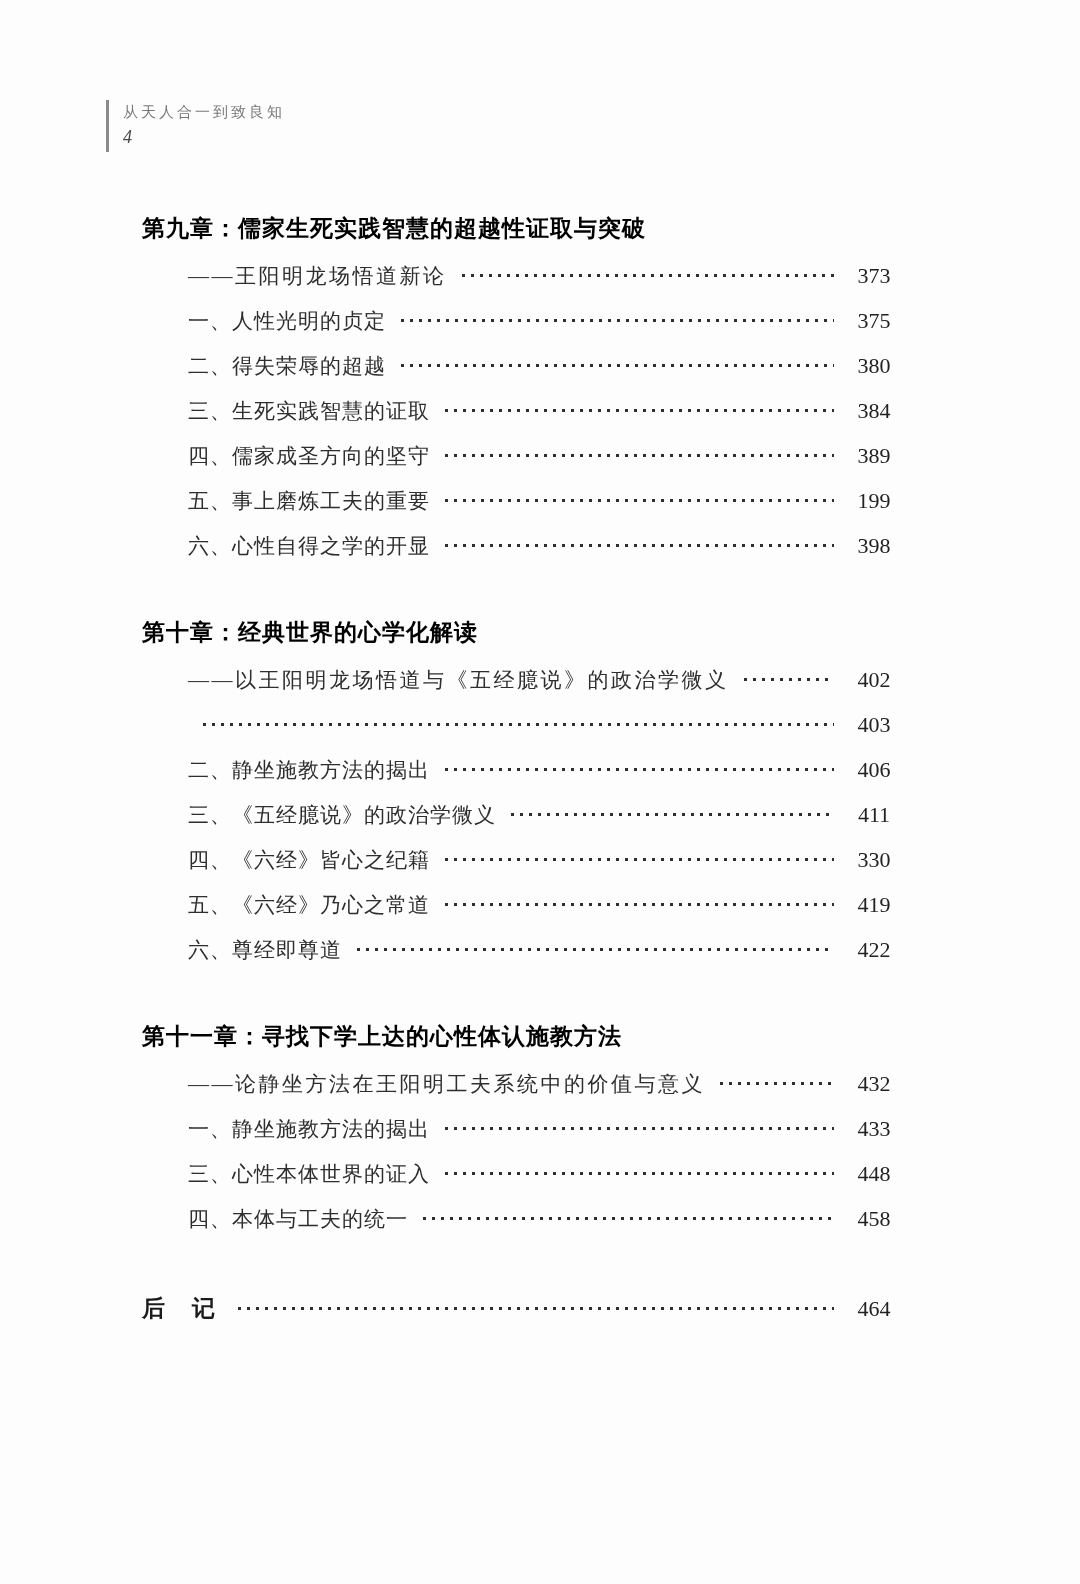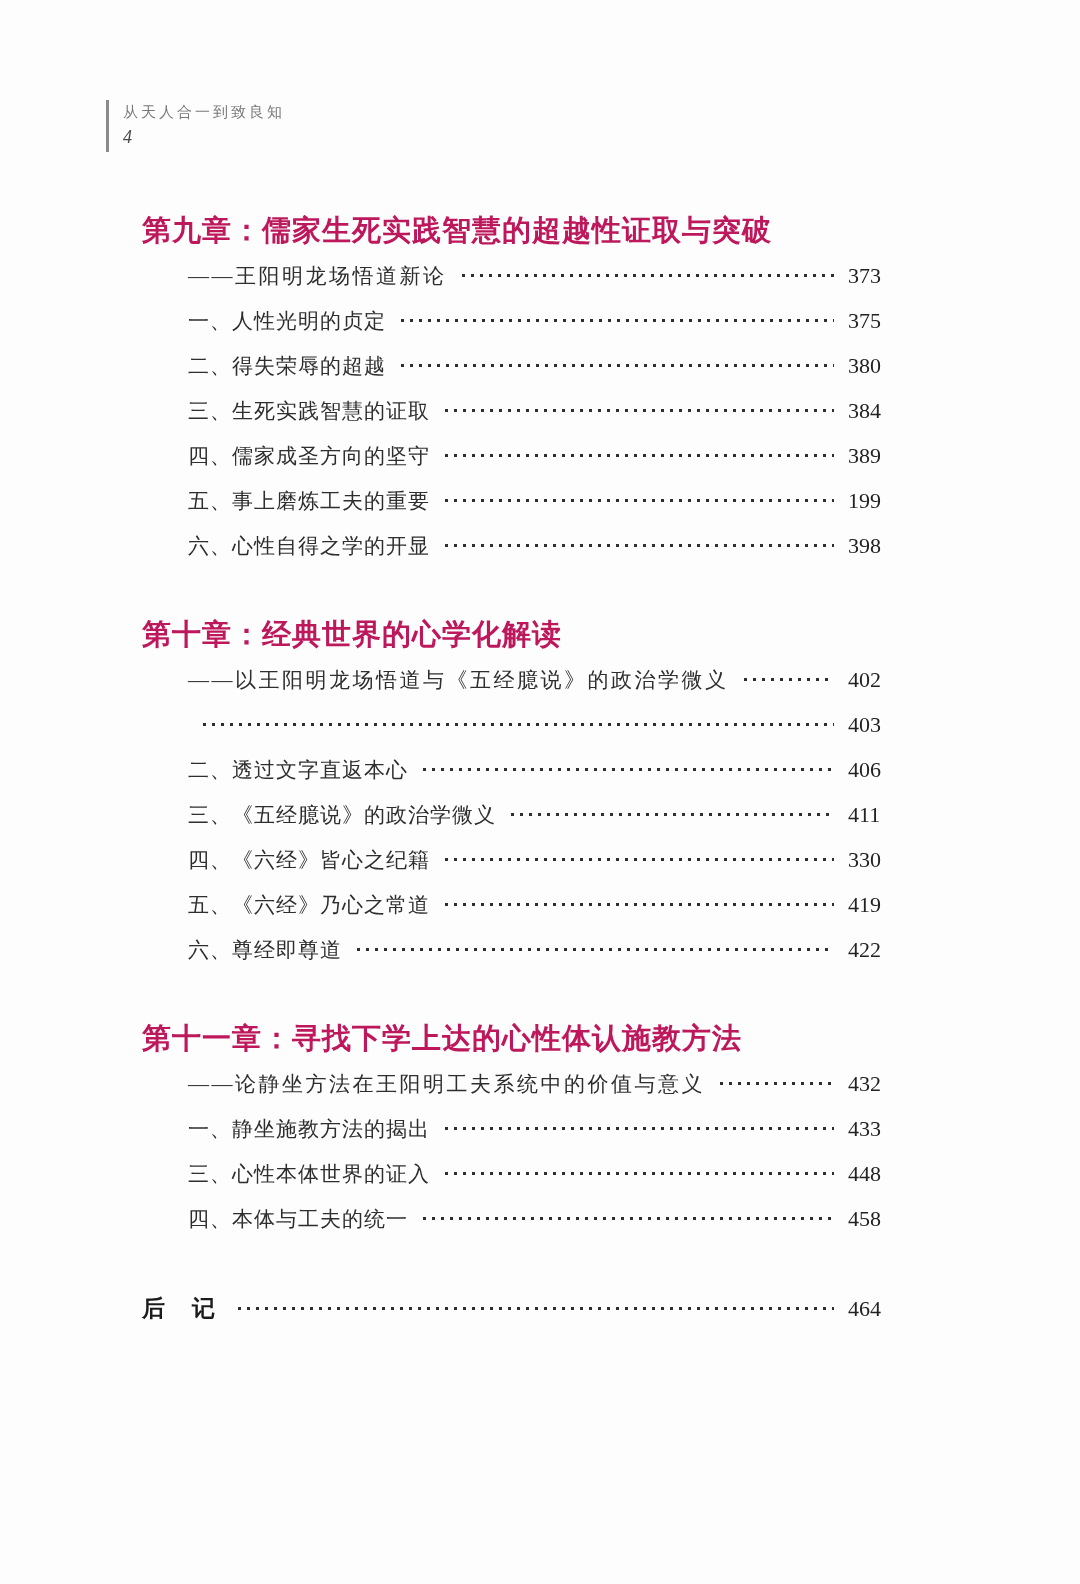--- a/index.html
+++ b/index.html
@@ -47,24 +47,24 @@
     left: 142px;
     top: 207px;
     width: 758px;
   }
   .sec { margin: 0; }
   .sec + .sec { margin-top: 43px; }
   .sec-title {
     margin: 0;
     height: 46px;
     line-height: 46px;
-    font-family: Liberation Sans, sans-serif;
+    font-family: Liberation Mono, monospace;
     font-weight: bold;
-    font-size: 29px;
-    color: #be185d;
+    font-size: 23px;
+    color: #000000;
     letter-spacing: 1px;
     white-space: nowrap;
   }
   .row {
     height: 45px;
     display: flex;
     align-items: center;
     white-space: nowrap;
   }
   .rows .row { padding-left: 46px; }
@@ -80,21 +80,21 @@
     margin-left: 12px;
     margin-right: 14px;
     min-width: 18px;
     background-image: radial-gradient(circle, #2f2f2f 1.5px, rgba(0,0,0,0) 1.7px);
     background-size: 9px 100%;
     background-position: left center;
     background-repeat: repeat-x;
   }
   .row .pg {
     width: 52px;
-    text-align: left;
+    text-align: center;
     font-family: "Liberation Serif", "DejaVu Serif", serif;
     font-size: 22px;
     color: #222222;
   }
   .row.back { margin-top: 45px; }
   .row.back .t {
     font-family: "Liberation Sans", "DejaVu Sans", sans-serif;
     font-weight: bold;
     font-size: 23px;
     color: #1b1b1b;
@@ -169,21 +169,21 @@
     <span class="leader"></span>
     <span class="pg">402</span>
   </div>
 
   <div class="row">
     <span class="leader"></span>
     <span class="pg">403</span>
   </div>
 
   <div class="row">
-    <span class="t">二、透过文字直返本心</span>
+    <span class="t">二、静坐施教方法的揭出</span>
     <span class="leader"></span>
     <span class="pg">406</span>
   </div>
 
   <div class="row">
     <span class="t">三、《五经臆说》的政治学微义</span>
     <span class="leader"></span>
     <span class="pg">411</span>
   </div>
 

